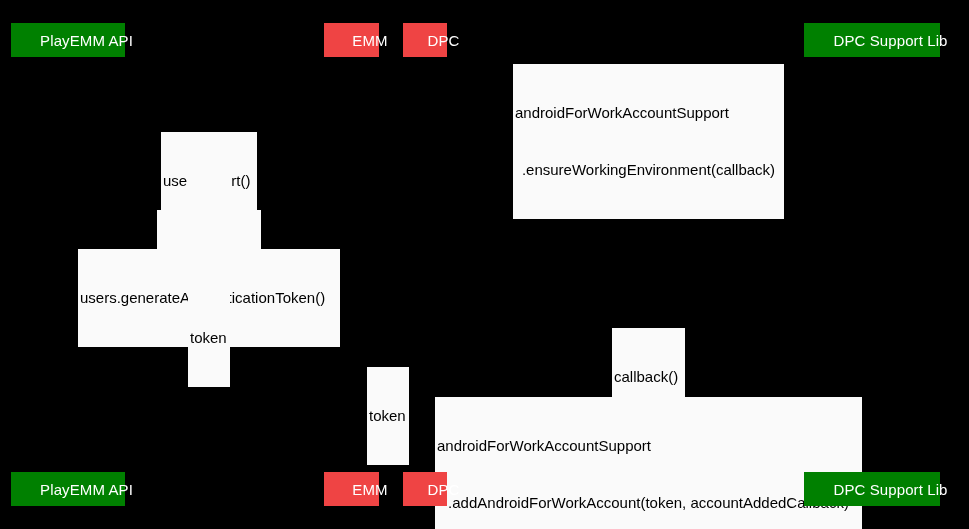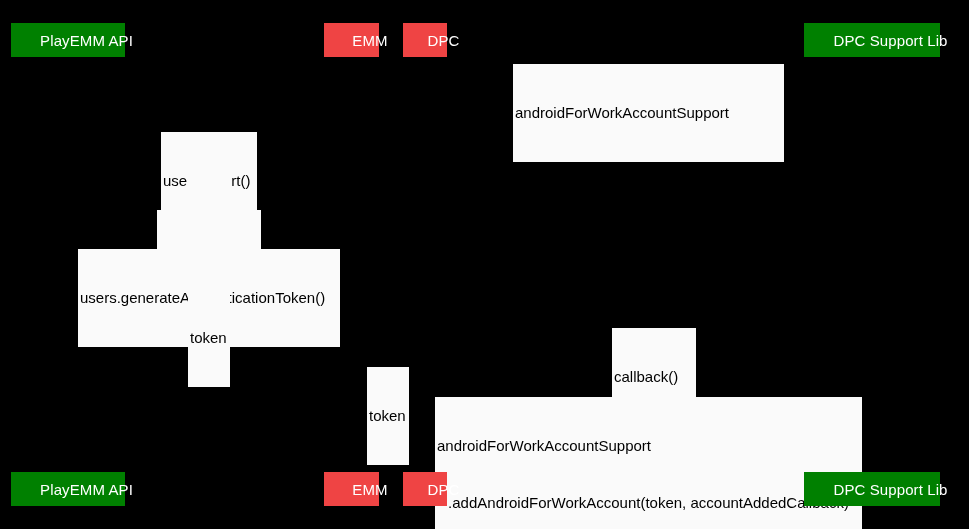--- a/index.html
+++ b/index.html
@@ -66,20 +66,21 @@
   <div class="lifeline-box actor-blue" style="left:403px; top:23px; width:44px; height:34px;">
     <span>DPC</span>
   </div>
 
   <div class="lifeline-box actor-green" style="left:804px; top:23px; width:136px; height:34px;">
     <span>DPC Support Lib</span>
   </div>
 
   <div class="msg-label two-line" style="left:513px; top:64px; width:271px;">
     <span class="msg-line-1">androidForWorkAccountSupport</span>
+    <span class="msg-line-2">.ensureWorkingEnvironment(callback)</span>
   </div>
 
   <div class="msg-label" style="left:161px; top:132px; width:96px;">
     <span class="msg-line-1">users.insert()</span>
   </div>
 
   <div class="msg-label" style="left:187px; top:171px; width:44px;">
     <span class="msg-line-1">userID</span>
   </div>
 
@@ -88,21 +89,21 @@
   </div>
 
   <div class="msg-label" style="left:78px; top:249px; width:262px;">
     <span class="msg-line-1">users.generateAuthenticationToken()</span>
   </div>
 
   <div class="msg-label" style="left:188px; top:289px; width:42px;">
     <span class="msg-line-1">token</span>
   </div>
 
-  <div class="msg-label" style="left:612px; top:328px; width:84px;">
+  <div class="msg-label" style="left:612px; top:328px; width:73px;">
     <span class="msg-line-1">callback()</span>
   </div>
 
   <div class="msg-label" style="left:367px; top:367px; width:42px;">
     <span class="msg-line-1">token</span>
   </div>
 
   <div class="msg-label two-line" style="left:435px; top:397px; width:427px;">
     <span class="msg-line-1">androidForWorkAccountSupport</span>
     <span class="msg-line-2">.addAndroidForWorkAccount(token, accountAddedCallback)</span>

